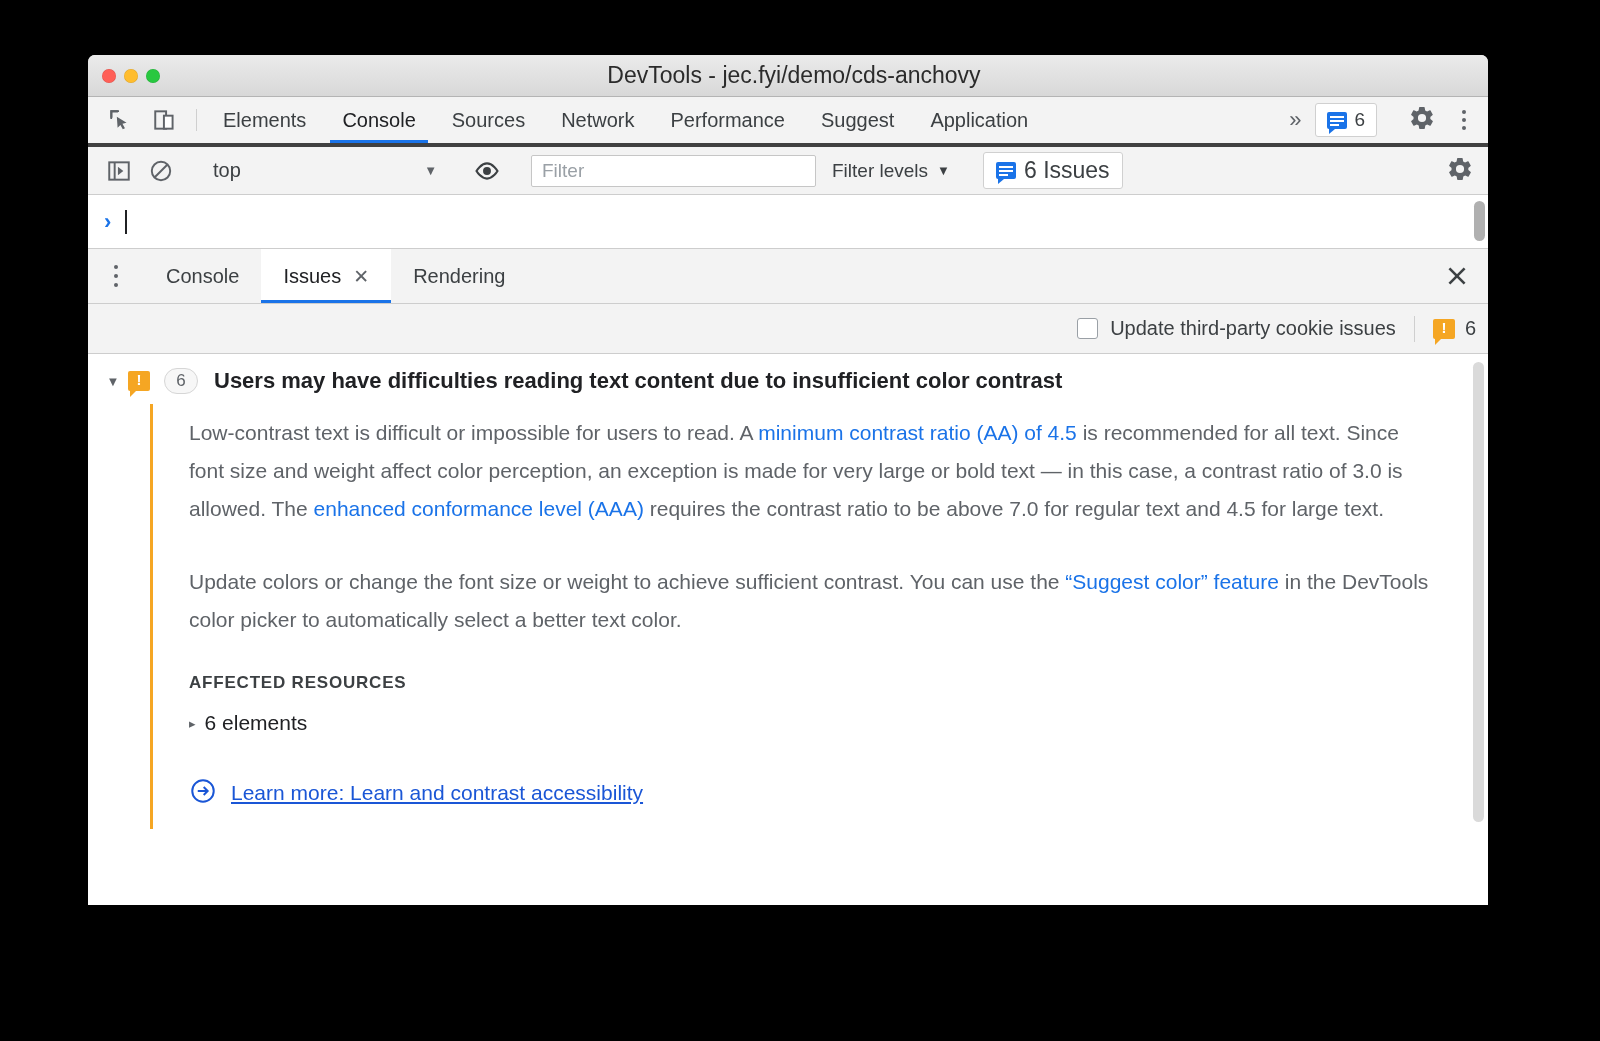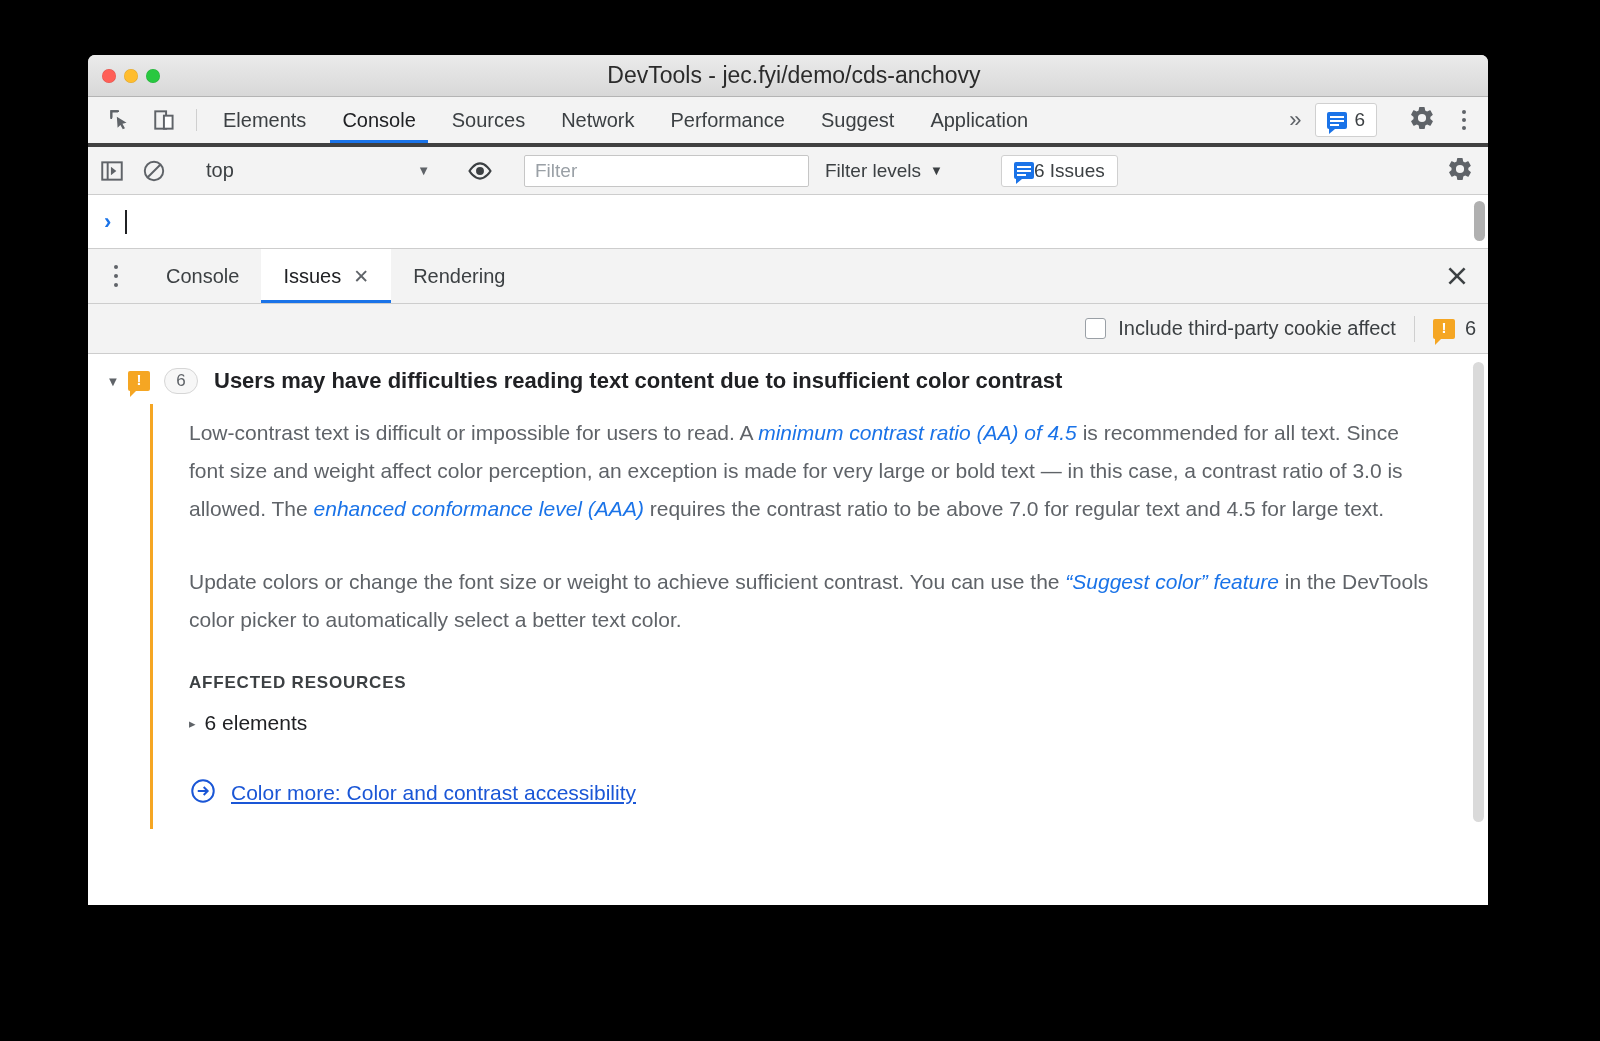--- a/index.html
+++ b/index.html
@@ -94,21 +94,21 @@
     display: flex; flex-direction: column; gap: 4px; align-items: center;
   }
   .kebab i { width: 4px; height: 4px; background: #5f6368; border-radius: 50%; display: block; }
 
   
   #console-toolbar {
     height: 48px;
     background: #f3f3f3;
     border-bottom: 1px solid #cdcdcd;
     display: flex; align-items: center;
-    padding-left: 3px;
+    padding-left: 10px;
   }
   .ct-icon { width: 42px; display: flex; align-items: center; justify-content: center; }
   .ctx-select {
     display: flex; align-items: center;
     min-width: 250px;
     font-size: 20px; color: #3c4043;
     padding-left: 14px;
   }
   .ctx-select .caret { margin-left: auto; padding-right: 12px; font-size: 13px; color: #5f6368; }
   .filter-input {
@@ -121,25 +121,25 @@
     font-size: 19px; color: #9aa0a6;
     margin-left: 6px;
   }
   .levels {
     display: flex; align-items: center; gap: 9px;
     font-size: 19px; color: #3c4043;
     padding: 0 16px;
   }
   .levels .caret { font-size: 13px; color: #3c4043; }
   .issues-btn {
-    display: flex; align-items: center; gap: 0;
+    display: flex; align-items: center; gap: 8px;
     border: 1px solid #d0d0d0; border-radius: 3px;
     background: #fff;
     padding: 4px 12px;
-    font-size: 19px; color: #3c4043; margin-left: 25px;
+    font-size: 23px; color: #3c4043;
   }
   .ct-right { margin-left: auto; display: flex; align-items: center; }
 
   
   #console-area {
     height: 54px;
     background: #fff;
     border-bottom: 1px solid #cdcdcd;
     display: flex; align-items: center;
     position: relative;
@@ -238,21 +238,21 @@
     border-left: 3px solid #f5a623;
     padding: 10px 0 20px 36px;
     max-width: 1290px;
   }
   .para {
     font-size: 21px; line-height: 1.82;
     color: #5f6368;
     margin: 0 0 34px 0;
     max-width: 1245px;
   }
-  .para a { color: #1a73e8; text-decoration: none; font-style: italic; }
+  .para a { color: #1a73e8; text-decoration: none; }
   .res-head {
     font-size: 17px; font-weight: bold; letter-spacing: 0.8px;
     color: #3c4043; text-transform: uppercase;
     margin-bottom: 18px;
   }
   .res-row {
     display: flex; align-items: center; gap: 9px;
     font-size: 21px; color: #202124;
     margin-bottom: 42px;
   }
@@ -466,21 +466,21 @@
       <svg width="26" height="26" viewBox="0 0 24 24">
         <line x1="5" y1="5" x2="19" y2="19" stroke="#3c4043" stroke-width="2.4"></line>
         <line x1="19" y1="5" x2="5" y2="19" stroke="#3c4043" stroke-width="2.4"></line>
       </svg>
     </div>
   </div>
 
   <div id="issues-toolbar">
     <div class="cookie-check">
       <span class="cb"></span>
-      <span>Include third-party cookie affect</span>
+      <span>Update third-party cookie issues</span>
     </div>
     <div class="it-sep"></div>
     <div class="it-count">
       <span class="warn-bubble">
           <span>!</span>
         </span>
       <span>6</span>
     </div>
   </div>
 
@@ -508,20 +508,20 @@
       </div>
 
       <div class="learn">
         <span>
           <svg width="28" height="28" viewBox="0 0 24 24">
             <circle cx="12" cy="12" r="9.2" fill="none" stroke="#1a56d6" stroke-width="1.7"></circle>
             <line x1="7.5" y1="12" x2="15.5" y2="12" stroke="#1a56d6" stroke-width="1.7"></line>
             <path d="M12.6 8.6L16 12l-3.4 3.4" fill="none" stroke="#1a56d6" stroke-width="1.7"></path>
           </svg>
         </span>
-        <a href="#">Color more: Color and contrast accessibility</a>
+        <a href="#">Learn more: Learn and contrast accessibility</a>
       </div>
     </div>
 
     <div class="issues-scroll"></div>
   </div>
 
 </div>
 
 </body></html>

